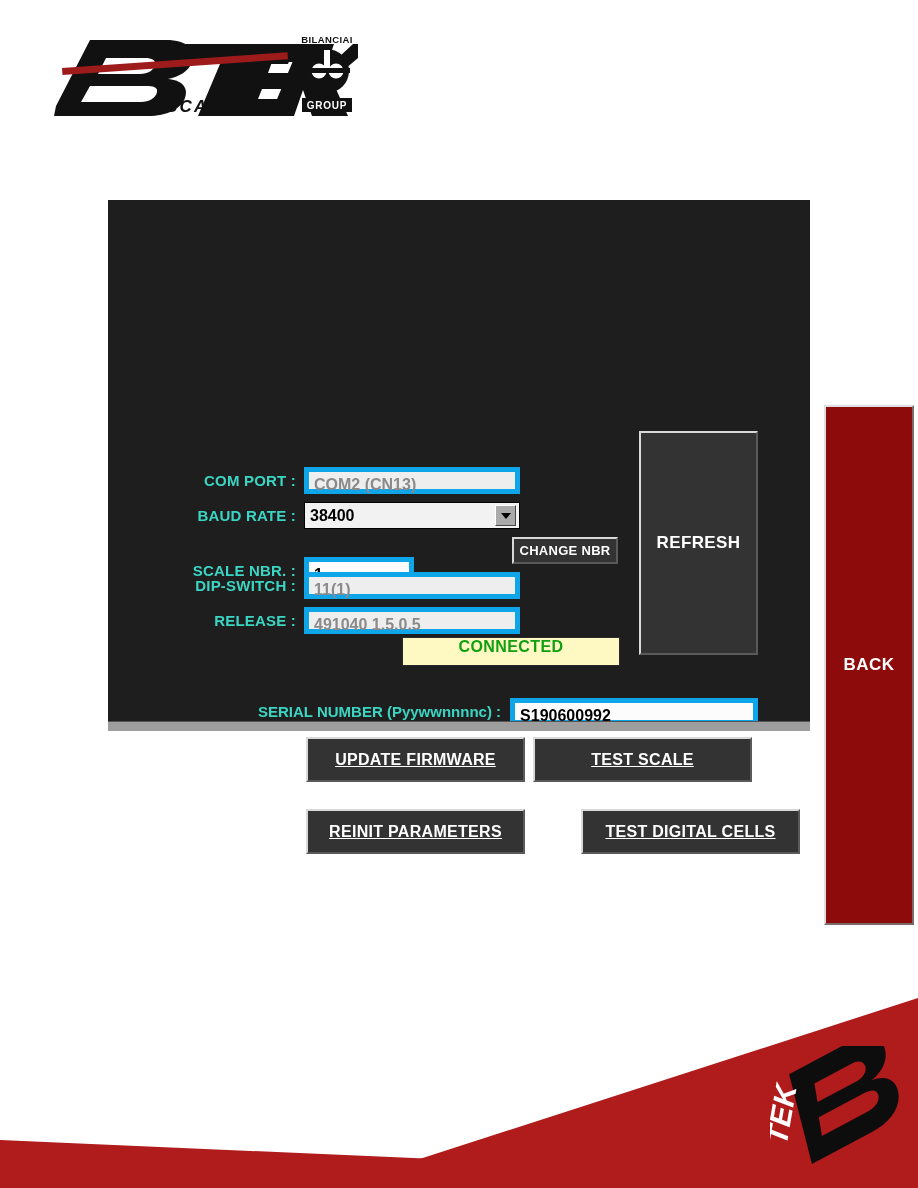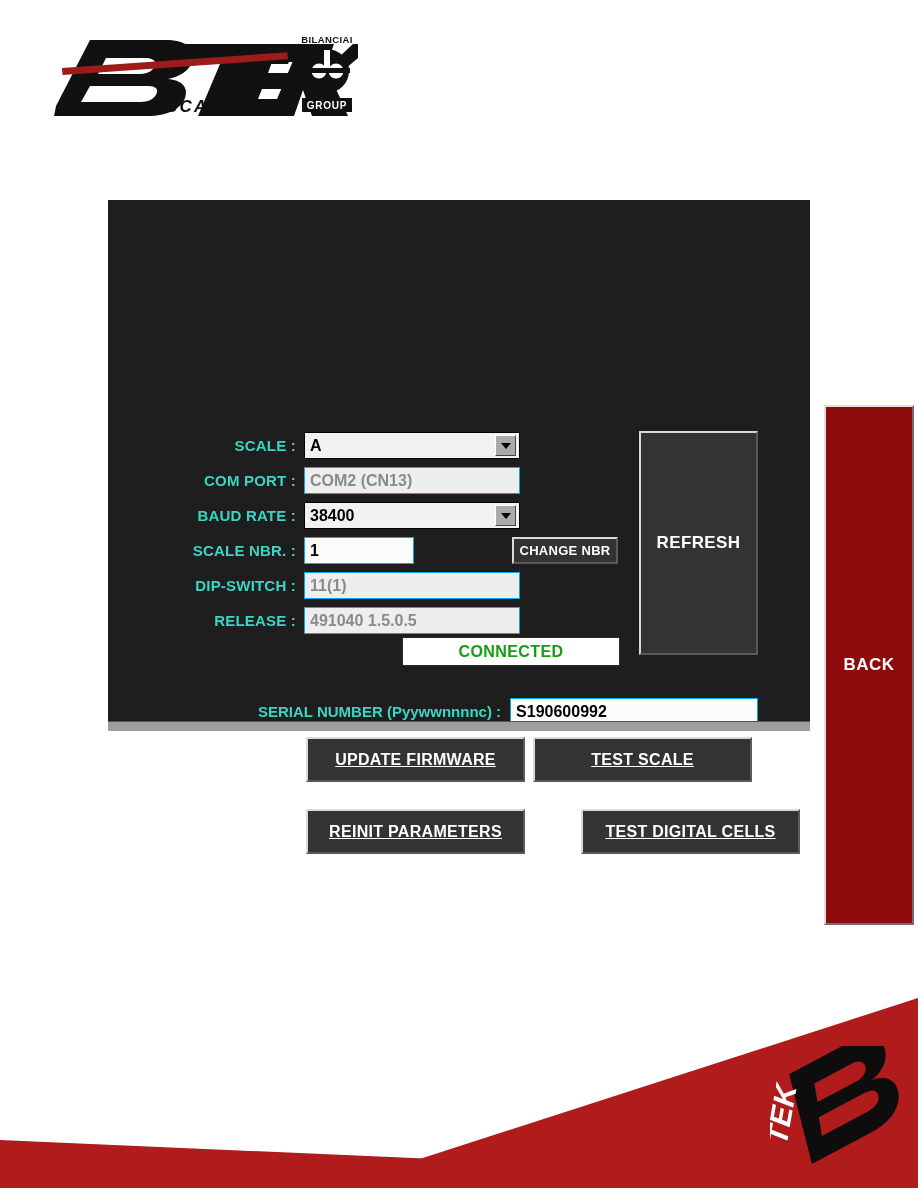--- a/index.html
+++ b/index.html
@@ -88,21 +88,21 @@
   }
   .lbl-col {
     width: 178px;
     padding-right: 8px;
   }
 
   
   .tf {
     box-sizing: border-box;
     height: 27px;
-    border: 1px solid #0ea5e9;
+    border: 5px solid #0ea5e9;
     font-family: "Liberation Sans", sans-serif;
     font-size: 16px;
     font-weight: bold;
     padding: 0 0 0 5px;
     outline: none;
     line-height: 25px;
   }
   .tf-editable {
     background: #fcfcfc;
     color: #000000;
@@ -180,24 +180,23 @@
     letter-spacing: 0.3px;
   }
 
   
   #status-panel {
     position: absolute;
     left: 294px;
     top: 437px;
     width: 216px;
     height: 27px;
-    background: #ffffff;
+    background: #fef9c3;
     border: 1px solid #2a2a2a;
     display: flex;
-    align-items: center;
     justify-content: center;
   }
   #status-text {
     color: #12a012;
     font-size: 16px;
     font-weight: bold;
     letter-spacing: 0.4px;
   }
 
   
@@ -325,46 +324,37 @@
     <text x="31" y="77" text-anchor="middle" font-family="'Liberation Sans', sans-serif" font-size="10" font-weight="bold" fill="#ffffff" letter-spacing="0.8">GROUP</text>
   </svg>
 </div>
 
 <div id="watermark">
   <div class="wm-text">manualshive.com</div>
 </div>
 
 <div id="app-dialog">
 
-  <div class="form-row" style="left:10px; top:232px;">
-    <div class="field-label lbl-col">SCALE :</div>
-    <div class="combo">
-      <span class="combo-value">A</span>
-      <span class="combo-arrow">
-          <i></i>
-        </span>
-    </div>
-  </div>
 
   <div class="form-row" style="left:10px; top:267px;">
     <div class="field-label lbl-col">COM PORT :</div>
     <div class="tf tf-readonly" style="width:216px;">COM2 (CN13)</div>
   </div>
 
   <div class="form-row" style="left:10px; top:302px;">
     <div class="field-label lbl-col">BAUD RATE :</div>
     <div class="combo">
       <span class="combo-value">38400</span>
       <span class="combo-arrow">
           <i></i>
         </span>
     </div>
   </div>
 
-  <div class="form-row" style="left:10px; top:337px;">
+  <div class="form-row" style="left:10px; top:357px;">
     <div class="field-label lbl-col">SCALE NBR. :</div>
     <div class="tf tf-editable" style="width:110px;">1</div>
   </div>
 
   <div class="btn-dark" id="btn-change-nbr">CHANGE NBR</div>
 
   <div class="form-row" style="left:10px; top:372px;">
     <div class="field-label lbl-col">DIP-SWITCH :</div>
     <div class="tf tf-readonly" style="width:216px;">11(1)</div>
   </div>

